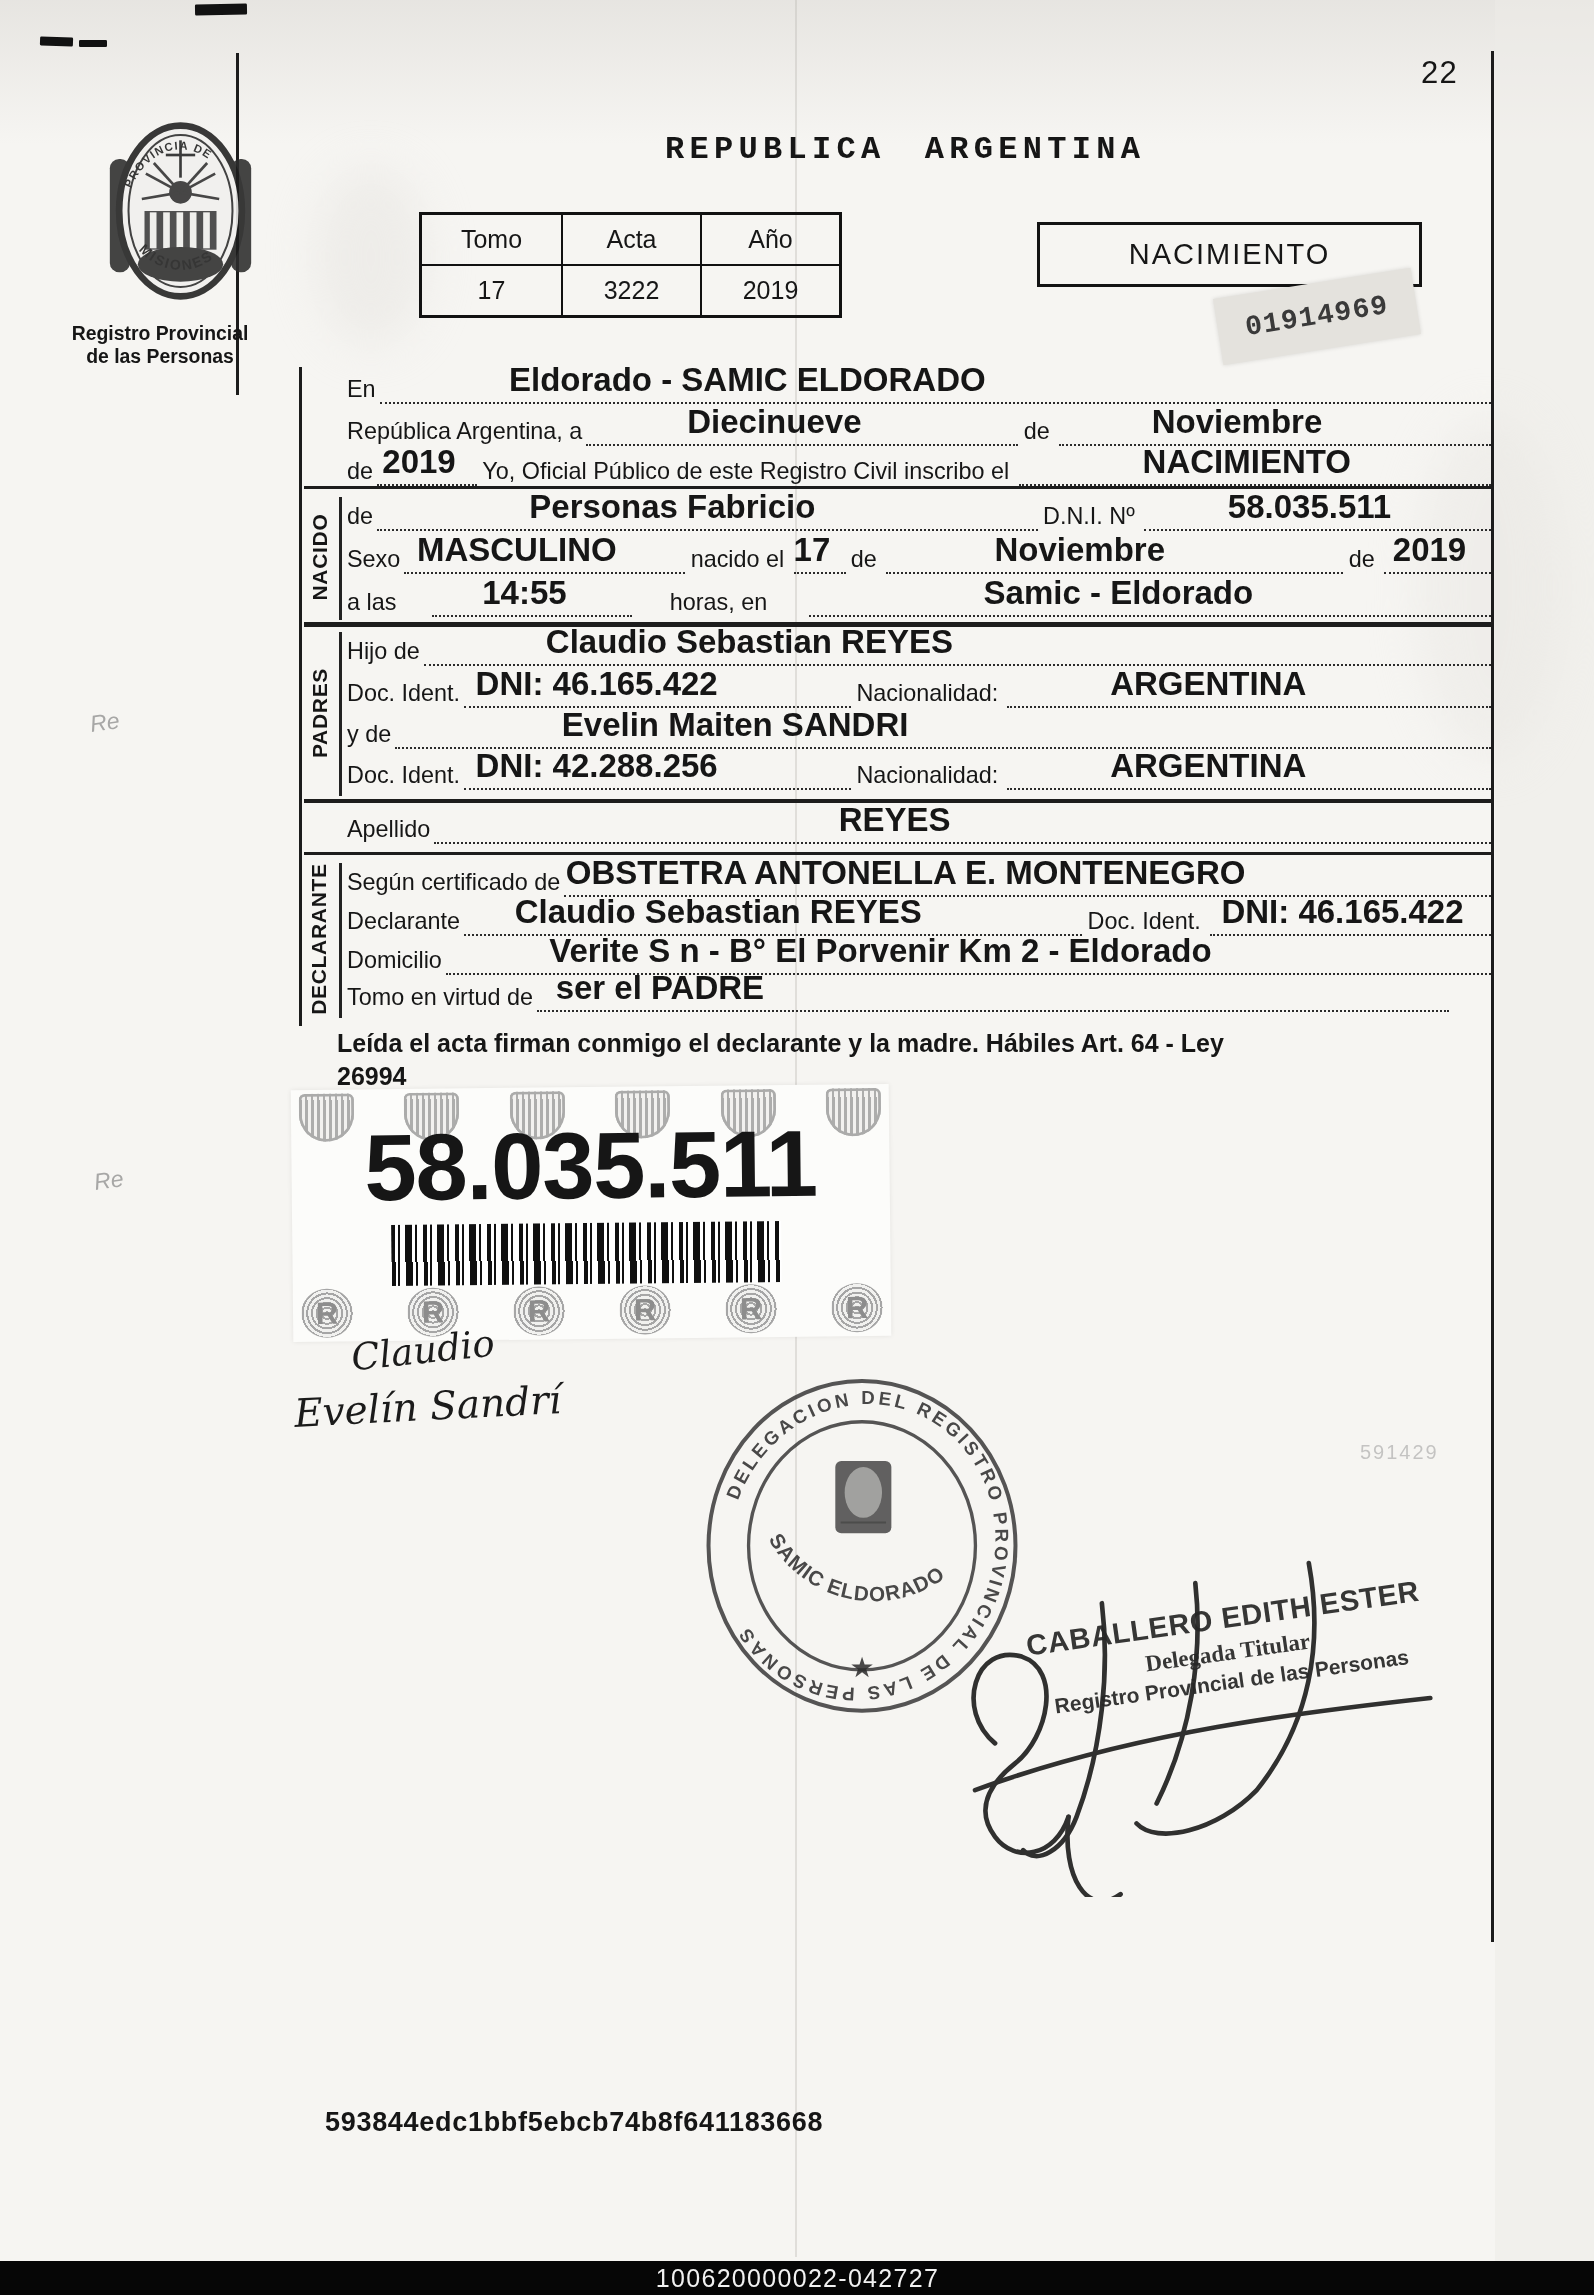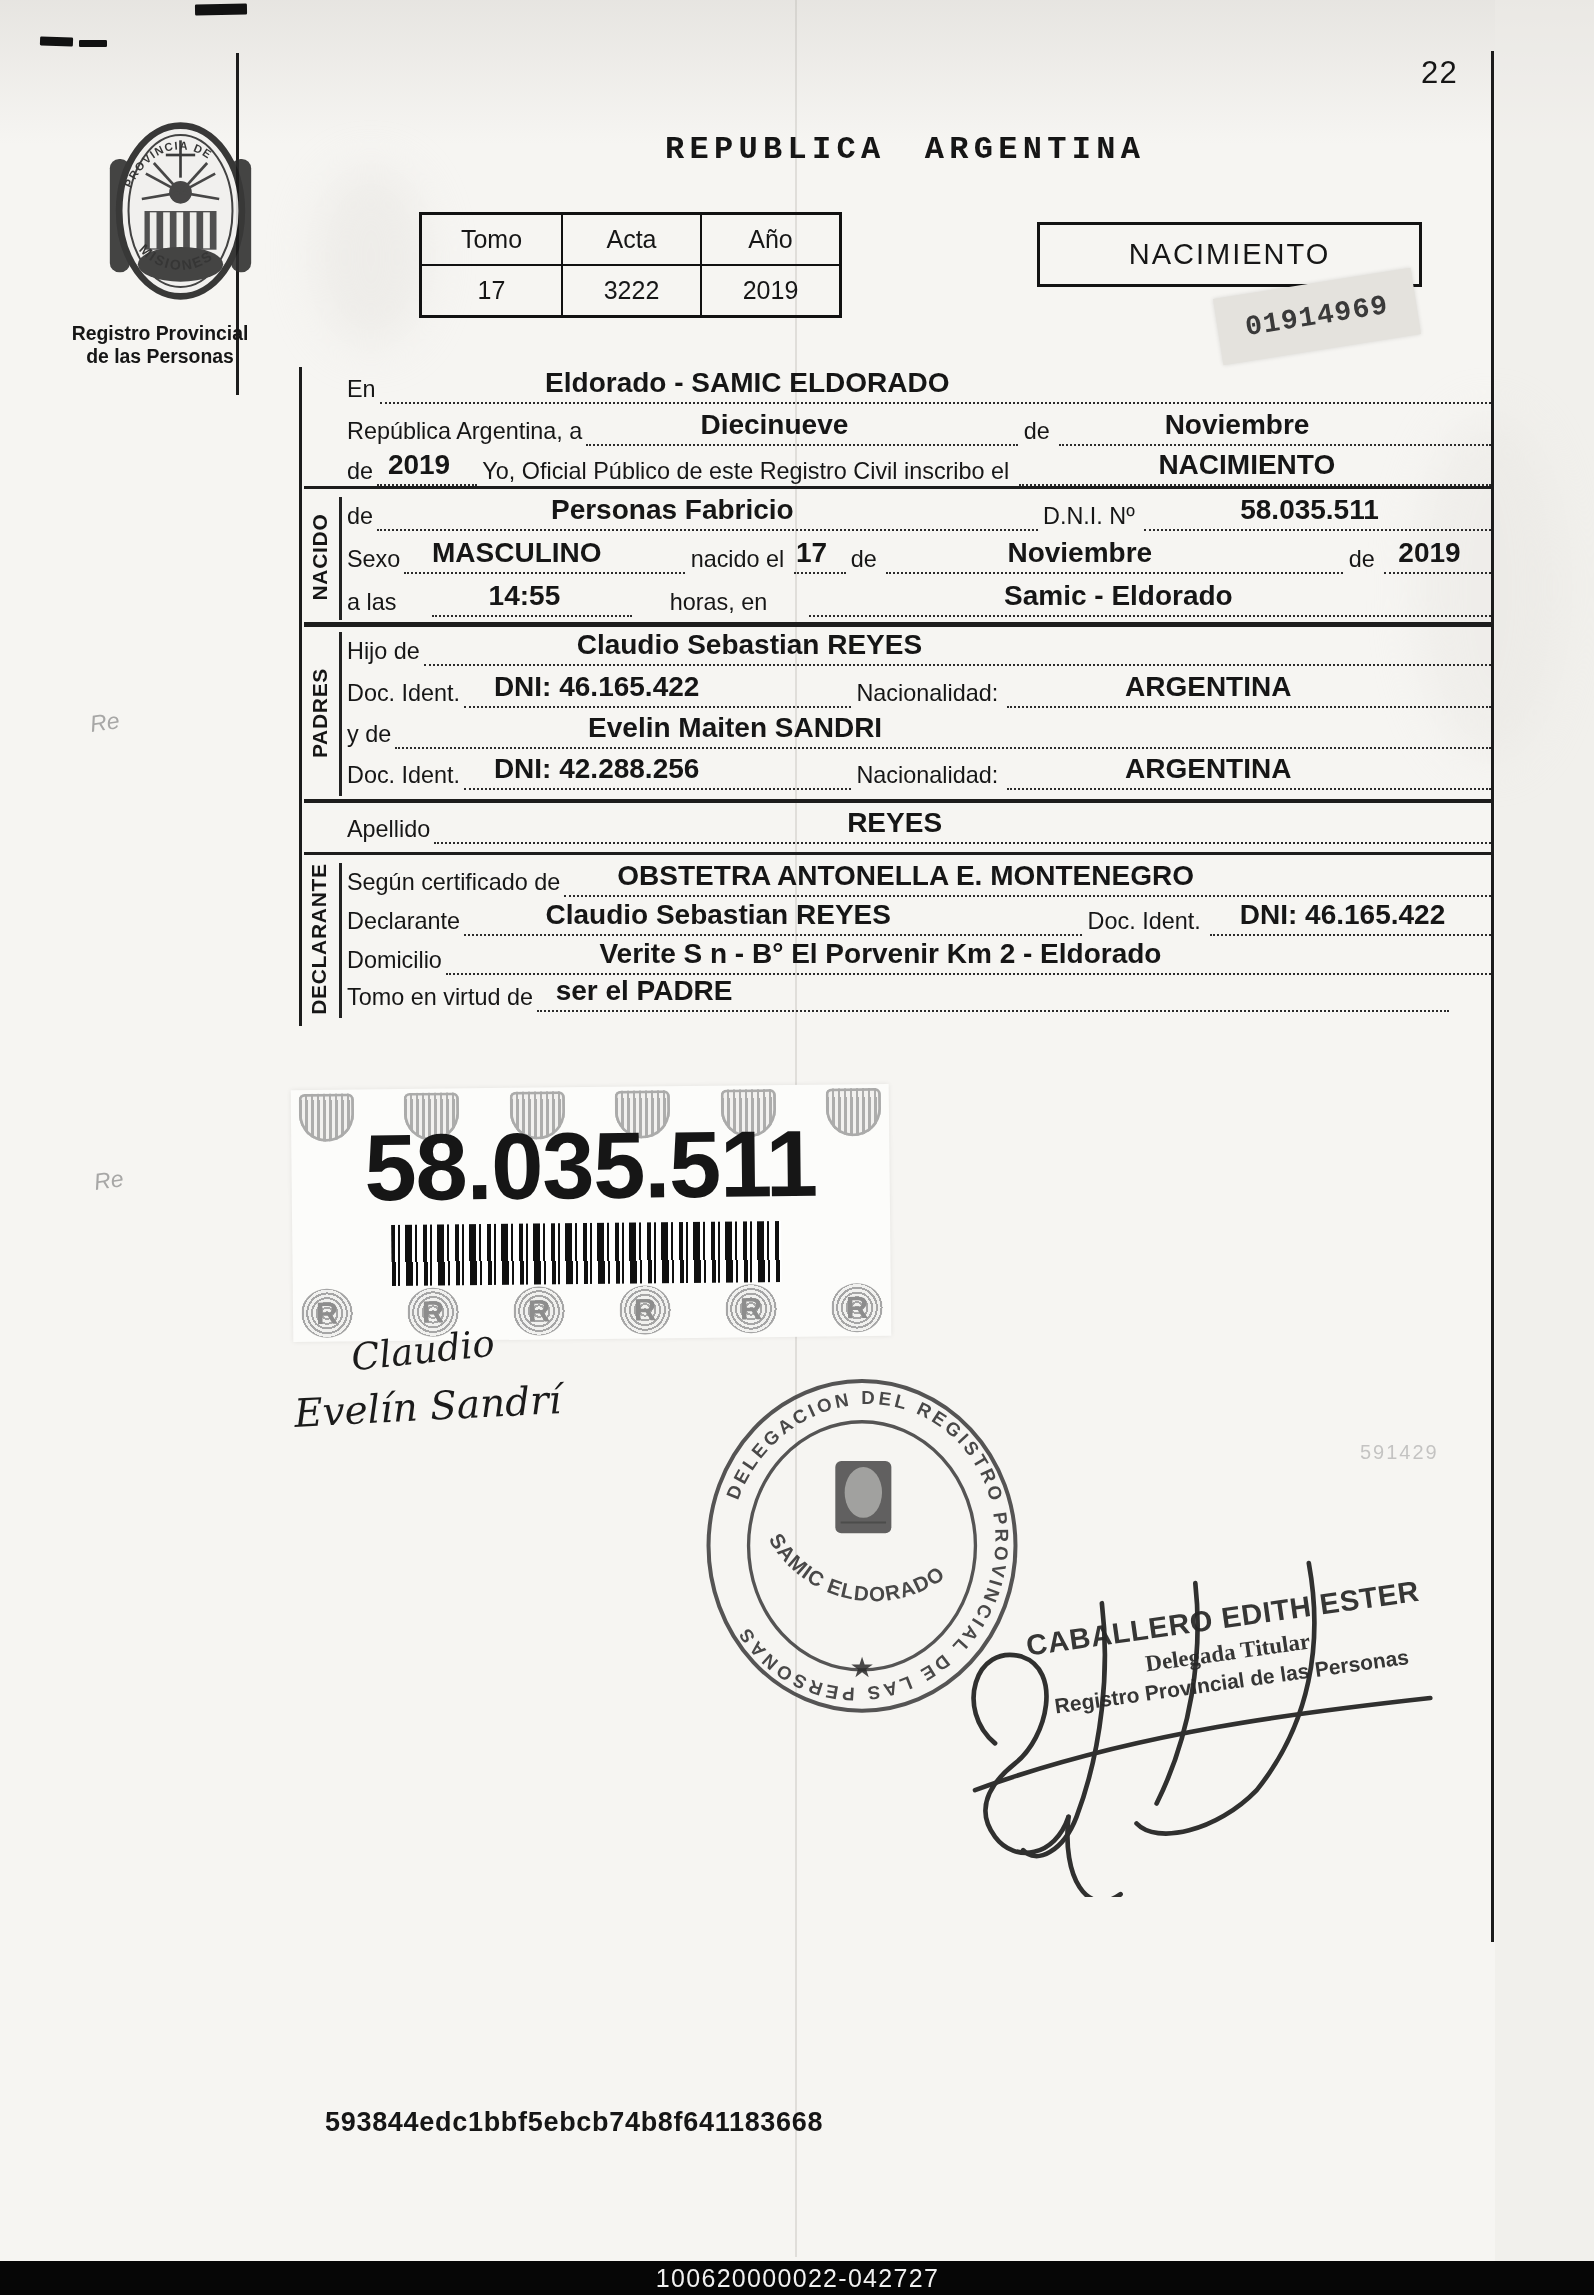--- a/index.html
+++ b/index.html
@@ -31,21 +31,21 @@
           font-family:"Liberation Mono",monospace;font-weight:bold;font-size:28px;color:#3a3a3a;letter-spacing:1.3px;box-shadow:0 0 4px rgba(0,0,0,.12);}
   
   .logo-cap{position:absolute;left:63px;top:322px;width:194px;text-align:center;
             font-size:19.4px;font-weight:700;line-height:23.4px;}
   
   .frow{position:absolute;left:347px;right:104px;height:33px;display:flex;align-items:flex-end;}
   .lbl{font-size:23.4px;white-space:nowrap;padding-bottom:1.3px;}
   .lbl.mid{margin:0 5.3px;}
   .fill{flex:1;position:relative;height:33px;border-bottom:2px dotted #2b2b2b;margin-left:4px;}
   .fill .val{position:absolute;left:0;right:16px;bottom:2.7px;text-align:center;font-weight:bold;
-             font-size:28px;white-space:nowrap;}
+             font-size:33px;white-space:nowrap;}
   .fill .val.left{text-align:left;padding-left:18.7px;}
   .rule{position:absolute;left:304px;width:1189px;background:#1d1d1d;}
   .vlabel{position:absolute;text-align:center;transform:rotate(-90deg);font-weight:bold;
           font-size:21px;letter-spacing:0.7px;}
   .tick{position:absolute;width:2.7px;background:#222;}
   .closing{position:absolute;left:337px;width:988px;font-weight:bold;font-size:25px;line-height:33px;}
   
   .sticker{position:absolute;left:292px;top:1087px;width:598px;height:252px;background:#fcfcfa;
            transform:rotate(-.6deg);box-shadow:0 0 5.3px rgba(0,0,0,.08);}
   .shrow{position:absolute;left:8px;right:8px;display:flex;justify-content:space-between;}
@@ -287,20 +287,24 @@
         <b class="val" style="transform:translateX(-80px);">Verite S n - B° El Porvenir Km 2 - Eldorado</b>
       </span>
   </div>
   <div class="frow" style="top:979px;right:146px;">
     <span class="lbl">Tomo en virtud de</span>
     <span class="fill">
         <b class="val left">ser el PADRE</b>
       </span>
   </div>
 
+  <div class="closing" style="top:1027px;">
+    <span style="display:block;">Leída el acta firman conmigo el declarante y la madre. Hábiles  Art. 64 - Ley</span>
+    <span style="display:block;">26994</span>
+  </div>
 
   <div class="sticker">
     <div class="shrow" style="top:4px;">
       <span class="shield"></span>
       <span class="shield"></span>
       <span class="shield"></span>
       <span class="shield"></span>
       <span class="shield"></span>
       <span class="shield"></span>
     </div>

